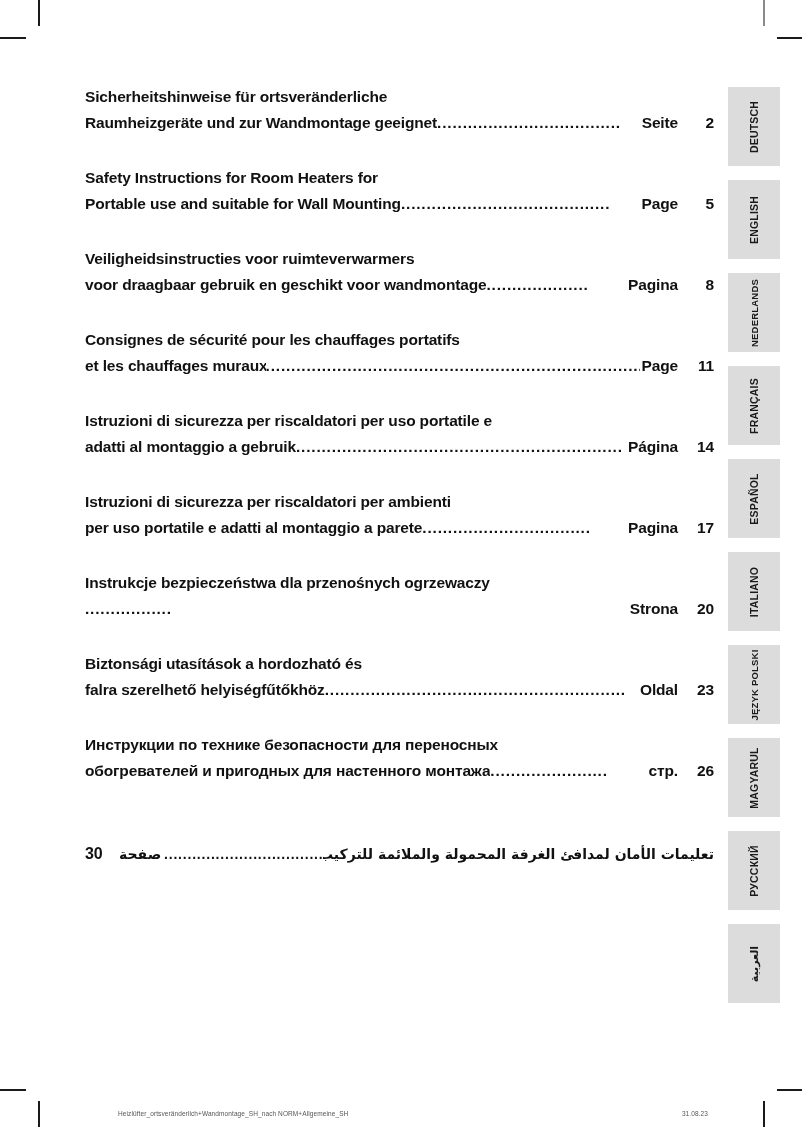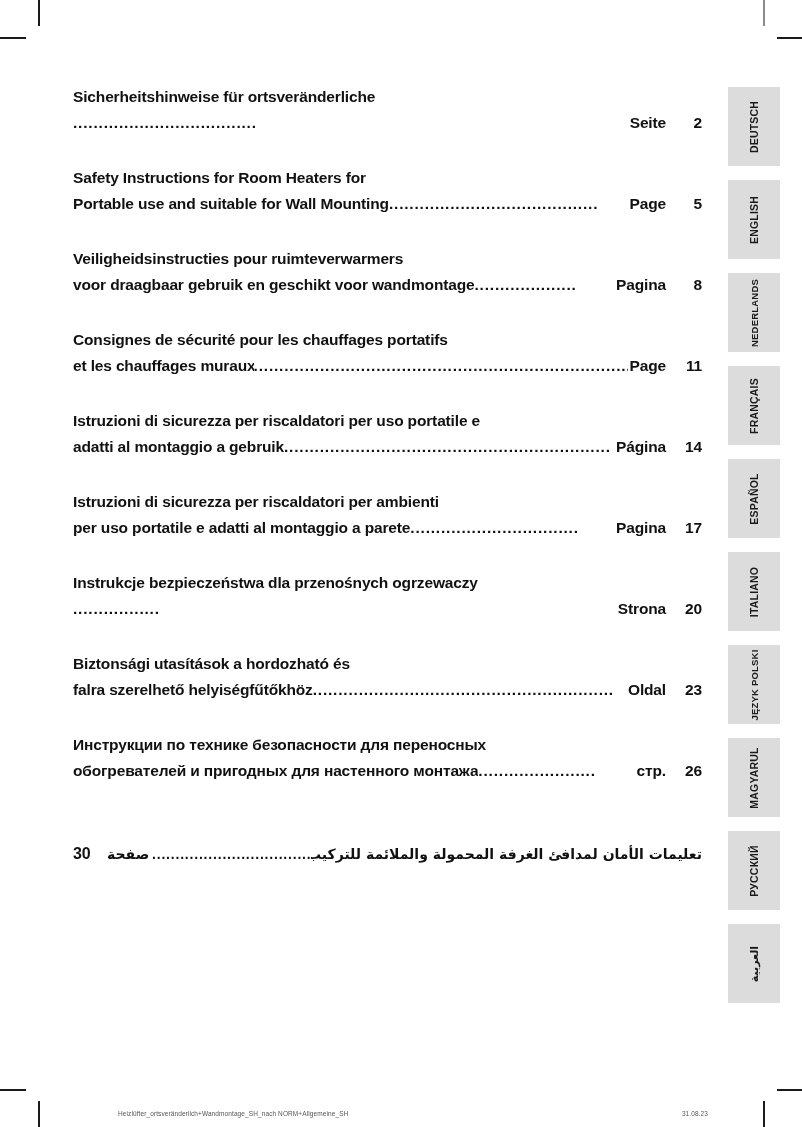--- a/index.html
+++ b/index.html
@@ -28,21 +28,21 @@
   .crop-tr-v { left: 763px; top: 0;     height: 26px; background:#8a8a8a; }
   .crop-tr-h { left: 777px; top: 37px;  width: 25px;  }
   .crop-bl-v { left: 38px;  top: 1101px; height: 26px; }
   .crop-bl-h { left: 0;     top: 1089px; width: 26px;  }
   .crop-br-v { left: 763px; top: 1101px; height: 26px; }
   .crop-br-h { left: 777px; top: 1089px; width: 25px;  }
 
   
   .toc {
     position: absolute;
-    left: 73px;
+    left: 85px;
     top: 84px;
     width: 629px;
   }
   .toc-entry {
     margin-bottom: 29px;
   }
   .toc-entry:last-child { margin-bottom: 0; }
 
   .toc-line {
     display: flex;
@@ -158,41 +158,42 @@
 <div class="crop crop-v crop-br-v"></div>
 <div class="crop crop-h crop-br-h"></div>
 
 <div class="toc">
 
   <div class="toc-entry">
     <div class="toc-line toc-line-1">
         <span class="entry-title">Sicherheitshinweise für ortsveränderliche</span>
       </div>
     <div class="toc-line">
+      <span class="entry-title">Raumheizgeräte und zur Wandmontage geeignet</span>
       <span class="leader">....................................</span>
       <span class="page-label">Seite</span>
       <span class="page-num">2</span>
     </div>
   </div>
 
   <div class="toc-entry">
     <div class="toc-line toc-line-1">
         <span class="entry-title">Safety Instructions for Room Heaters for</span>
       </div>
     <div class="toc-line">
       <span class="entry-title">Portable use and suitable for Wall Mounting </span>
       <span class="leader">.........................................</span>
       <span class="page-label"> Page</span>
       <span class="page-num">5</span>
     </div>
   </div>
 
   <div class="toc-entry">
     <div class="toc-line toc-line-1">
-        <span class="entry-title">Veiligheidsinstructies pour ruimteverwarmers</span>
+        <span class="entry-title">Veiligheidsinstructies voor ruimteverwarmers</span>
       </div>
     <div class="toc-line">
       <span class="entry-title">voor draagbaar gebruik en geschikt voor wandmontage</span>
       <span class="leader">....................</span>
       <span class="page-label"> Pagina</span>
       <span class="page-num">8</span>
     </div>
   </div>
 
   <div class="toc-entry">

